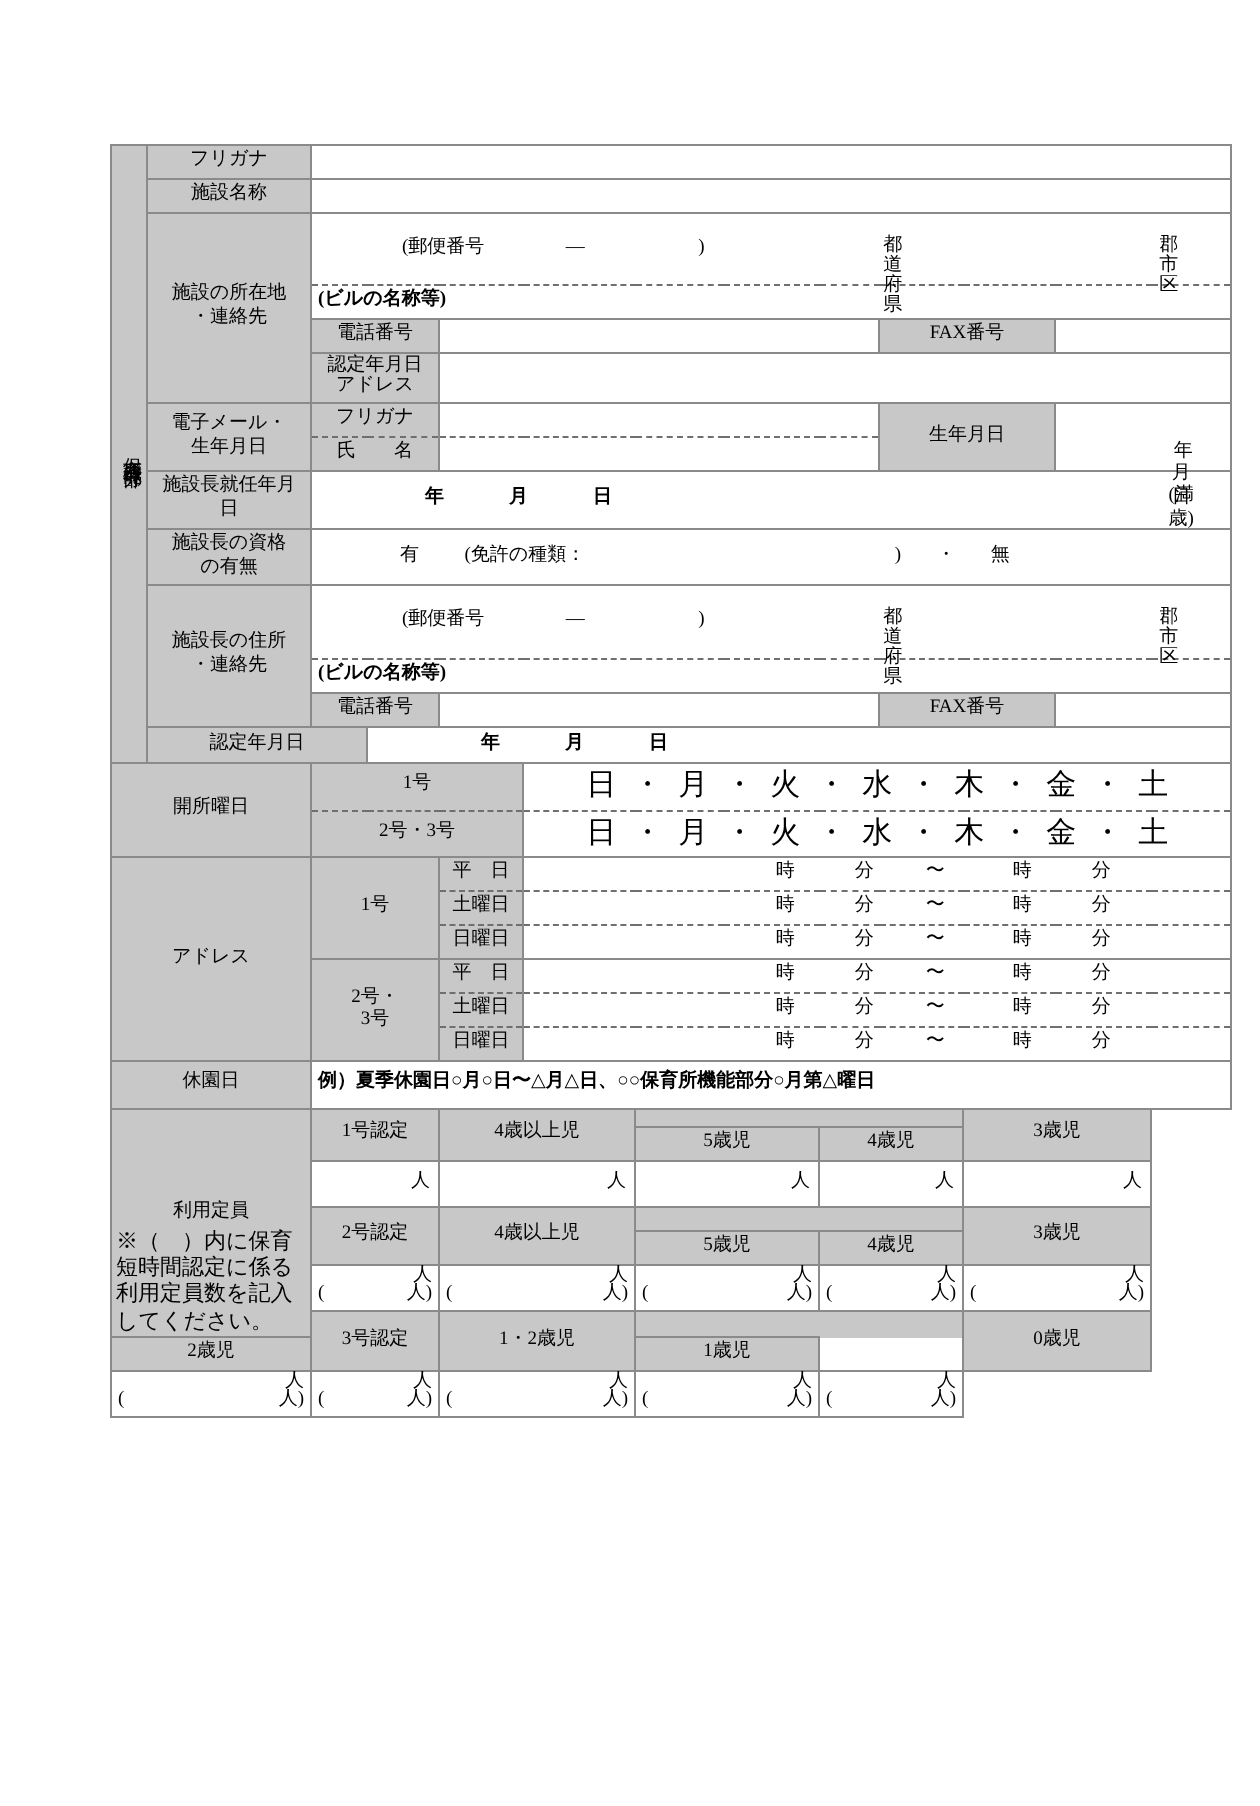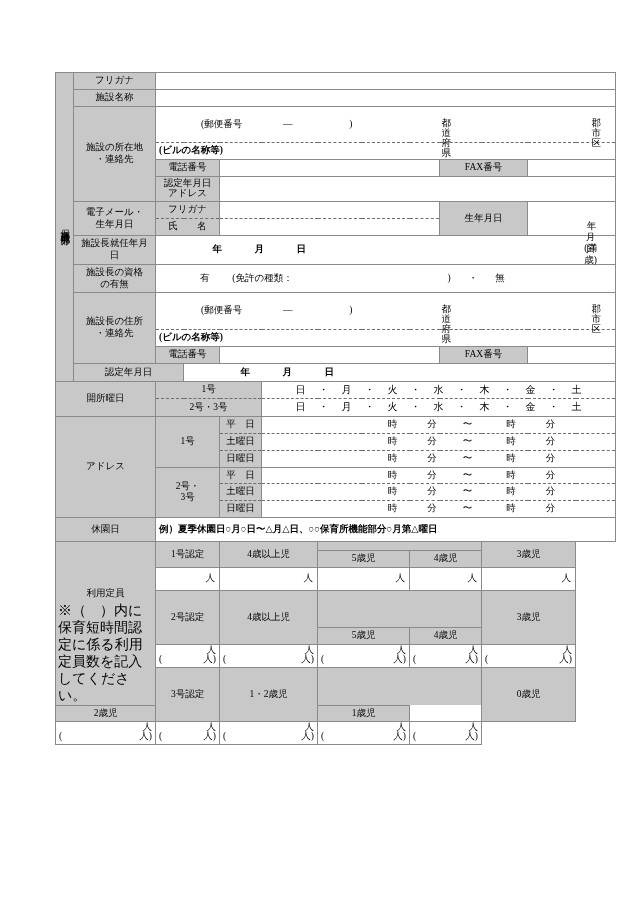--- a/index.html
+++ b/index.html
@@ -73,32 +73,32 @@
   
   .addr-top {
     position: relative;
     height: 56px;
     text-align: left;
     padding: 2px 4px;
     box-sizing: border-box;
   }
   .addr-top .zip { display: block; padding-left: 45px; }
   .addr-top .pref { position: absolute; left: 58px;  top: 14px; }
-  .addr-top .city { position: absolute; left: 196px; top: 14px; margin-left: 12px; }
+  .addr-top .city { position: absolute; left: 196px; top: 14px; }
 
   
   .timerow { letter-spacing: 0; }
   .timerow .sp1 { display: inline-block; width: 66px; }
   .timerow .sp2 { display: inline-block; width: 30px; }
   .timerow .sp3 { display: inline-block; width: 26px; }
   .timerow .sp4 { display: inline-block; width: 34px; }
   .timerow .sp5 { display: inline-block; width: 30px; }
 
   
-  .days { letter-spacing: 0; font-size: 10px; }
+  .days { letter-spacing: 0; font-size: 15px; }
   .days span { display: inline-block; }
   .days .d   { width: 30px; text-align: center; }
   .days .dot { width: 16px; text-align: center; }
 
   
   .ymd .y { display: inline-block; width: 44px; text-align: right; }
   .ymd .m { display: inline-block; width: 42px; text-align: right; }
   .ymd .d { display: inline-block; width: 42px; text-align: right; }
 
   
@@ -114,21 +114,21 @@
   .dob .c2 { width: 38px; text-align: center; }
   .dob .c3 { width: 38px; text-align: center; }
 
   
   .qual { text-align: left; padding-left: 44px; }
   .qual .sep   { display: inline-block; width: 150px; }
   .qual .mid   { display: inline-block; width: 40px; text-align: center; }
 
   
   .cap-note {
-    font-size: 14px;
+    font-size: 11px;
     text-align: left;
     line-height: 1.22;
     padding: 0 1px 0 2px;
     display: block;
   }
   .cap-val {
     position: relative;
     height: 22px;
     display: block;
   }

